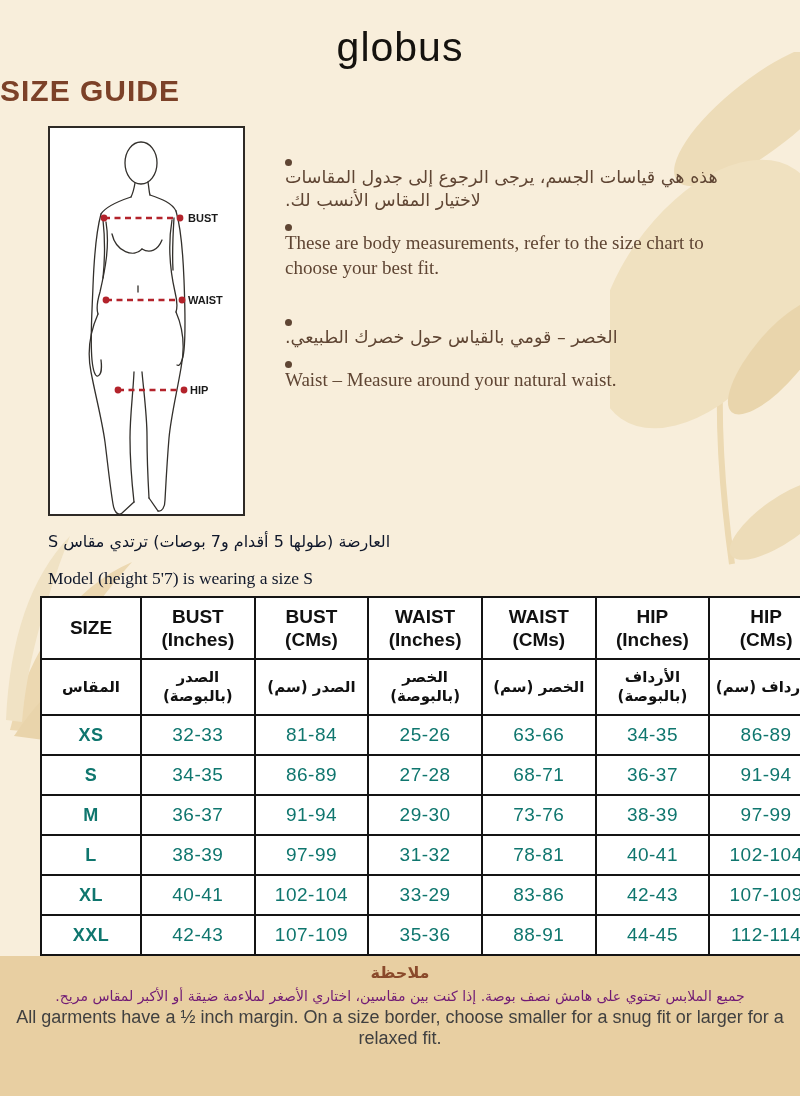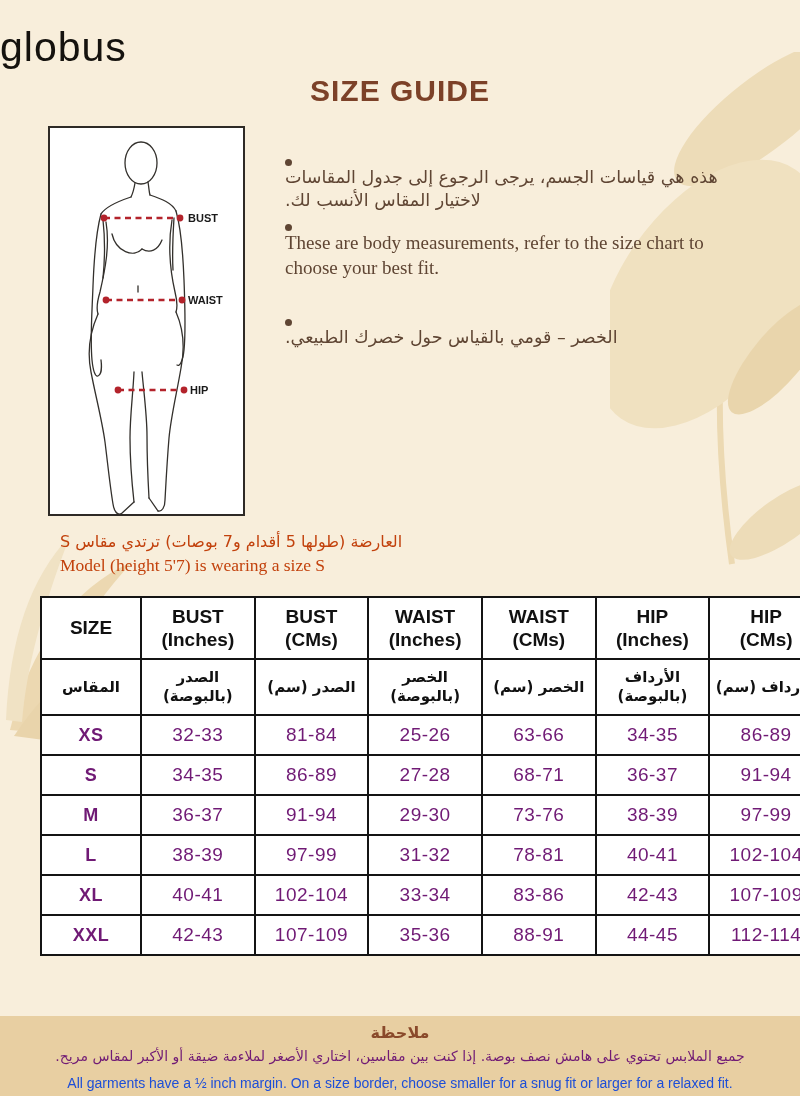--- a/index.html
+++ b/index.html
@@ -8,73 +8,73 @@
     position:relative; width:800px; height:1096px; margin:0 auto;
     background:var(--cream,#f8eedb); overflow:hidden;
     font-family:"Liberation Sans", sans-serif;
   }
   .decor { position:absolute; z-index:0; pointer-events:none; }
   .decor-right { top:52px; right:0; }
   .decor-left { top:468px; left:0; }
   .z { position:relative; z-index:1; }
 
   
-  .logo { text-align:left; padding-top:24px; font-size:41px; font-weight:500;
+  .logo { text-align:center; padding-top:24px; font-size:41px; font-weight:500;
           letter-spacing:1px; color:#15120e; }
-  .guide-title { text-align:center; font-size:30px; font-weight:800;
+  .guide-title { text-align:left; font-size:30px; font-weight:800;
           letter-spacing:1px; color:var(--title-brown,#7c4128); margin-top:3px; }
 
   
   .content-row { position:absolute; top:126px; left:48px; right:44px; display:flex; z-index:1; }
   .figure-panel { flex:none; width:197px; height:390px; background:#ffffff;
           border:2px solid #2e2a26; }
   .bullets { flex:1; margin-left:40px; padding-top:24px; }
   .bullet-group { margin-bottom:30px; }
   .bullet-line { display:flex; align-items:flex-start; margin-bottom:3px;flex-direction:column; }
   .bullet-dot { flex:none; width:7px; height:7px; border-radius:50%;
           background:var(--text-brown,#5f4533); margin:9px 12px 0 0; }
   .bullet-txt { flex:1; color:var(--text-brown,#5f4533); }
   .bullet-txt.ar { direction:rtl; text-align:left; font-size:17.5px; line-height:1.32;
           font-family:"DejaVu Sans", sans-serif; }
   .bullet-txt.en { font-size:19px; line-height:1.28;
           font-family:"Liberation Serif", serif; }
 
   
-  .model-note { position:absolute; top:531px; left:60px; z-index:1; color:#c2410c; }
+  .model-note { position:absolute; top:531px; left:48px; z-index:1; color:#0f172a; }
   .model-note .ar { direction:rtl; text-align:left; font-size:16px; line-height:1.35;
           font-family:"DejaVu Sans", sans-serif; }
-  .model-note .en { font-size:17.5px; line-height:1.3; margin-top:1px;
+  .model-note .en { font-size:17.5px; line-height:1.3; margin-top:14px;
           font-family:"Liberation Serif", serif; }
 
   
   .size-table-wrap { position:absolute; top:596px; left:40px; width:784px; z-index:1; }
   table.size-table { width:100%; border-collapse:collapse; table-layout:fixed;
           background:#fff; }
   table.size-table td, table.size-table th {
           border:2px solid var(--table-border,#141414); text-align:center;
           vertical-align:middle; background:#fff; padding:0 2px; }
   col.c-size { width:100px; }
   tr.hdr-en th { height:62px; font-size:19px; font-weight:700; color:#111;
           line-height:1.22; }
   tr.hdr-ar th { height:56px; font-size:15px; font-weight:700; color:#111;
           direction:rtl; line-height:1.25; font-family:"DejaVu Sans", sans-serif; }
-  tr.data-row td { height:40px; font-size:19px; font-weight:500; color:#701a75;
+  tr.data-row td { height:40px; font-size:19px; font-weight:500; color:#0f766e;
           letter-spacing:0.5px;border-radius:18px; }
   tr.data-row td.size-cell { font-weight:700; font-size:18px; letter-spacing:0.5px; }
 
   
-  .footer-band { position:absolute; left:0; right:0; bottom:0; height:80px;
+  .footer-band { position:absolute; left:0; right:0; bottom:0; height:140px;
           background:var(--band,#e8cfa2); text-align:center; padding-top:7px; z-index:1; }
   .footer-band .h-ar { font-size:16px; font-weight:700; color:var(--note-brown,#8a4a2b);
           direction:rtl; font-family:"DejaVu Sans", sans-serif; }
   .footer-band .h-en { font-size:18px; font-weight:700; color:var(--note-brown,#8a4a2b);
           margin-top:1px; }
   .footer-band .b-ar { font-size:14px; color:#701a75; direction:rtl; margin-top:6px;
           font-family:"DejaVu Sans", sans-serif; }
-  .footer-band .b-en { font-size:14px; color:#1d4ed8; margin-top:11px; }
+  .footer-band .b-en { font-size:18px; color:#404040; margin-top:3px; }
 
   
   .figure-svg text { font-family:"Liberation Sans", sans-serif; font-weight:700;
           font-size:11px; fill:#1a1a1a; }
   .outline { fill:none; stroke:#33302c; stroke-width:1.3; stroke-linecap:round; }
   .meas { stroke:var(--red,#b3232b); stroke-width:2.6; stroke-dasharray:6 4.5; }
   .meas-dot { fill:var(--red,#b3232b); }
 </style>
 </head>
 <body>
@@ -154,20 +154,24 @@
           <div class="bullet-line">
             <span class="bullet-dot"></span>
             <span class="bullet-txt en">These are body measurements, refer to the size chart to choose your best fit.</span>
           </div>
         </div>
         <div class="bullet-group">
           <div class="bullet-line">
             <span class="bullet-dot"></span>
             <span class="bullet-txt ar" dir="rtl">الخصر – قومي بالقياس حول خصرك الطبيعي.</span>
           </div>
+          <div class="bullet-line">
+            <span class="bullet-dot"></span>
+            <span class="bullet-txt en">Waist – Measure around your natural waist.</span>
+          </div>
         </div>
       </div>
   </div>
 
   <div class="model-note">
     <div class="ar">العارضة (طولها 5 أقدام و7 بوصات) ترتدي مقاس S</div>
     <div class="en">Model (height 5'7) is wearing a size S</div>
   </div>
 
   <div class="size-table-wrap">
@@ -253,21 +257,21 @@
             <td>97-99</td>
             <td>31-32</td>
             <td>78-81</td>
             <td>40-41</td>
             <td>102-104</td>
           </tr>
           <tr class="data-row">
             <td class="size-cell">XL</td>
             <td>40-41</td>
             <td>102-104</td>
-            <td>33-34</td>
+            <td>33-29</td>
             <td>83-86</td>
             <td>42-43</td>
             <td>107-109</td>
           </tr>
           <tr class="data-row">
             <td class="size-cell">XXL</td>
             <td>42-43</td>
             <td>107-109</td>
             <td>35-36</td>
             <td>88-91</td>

